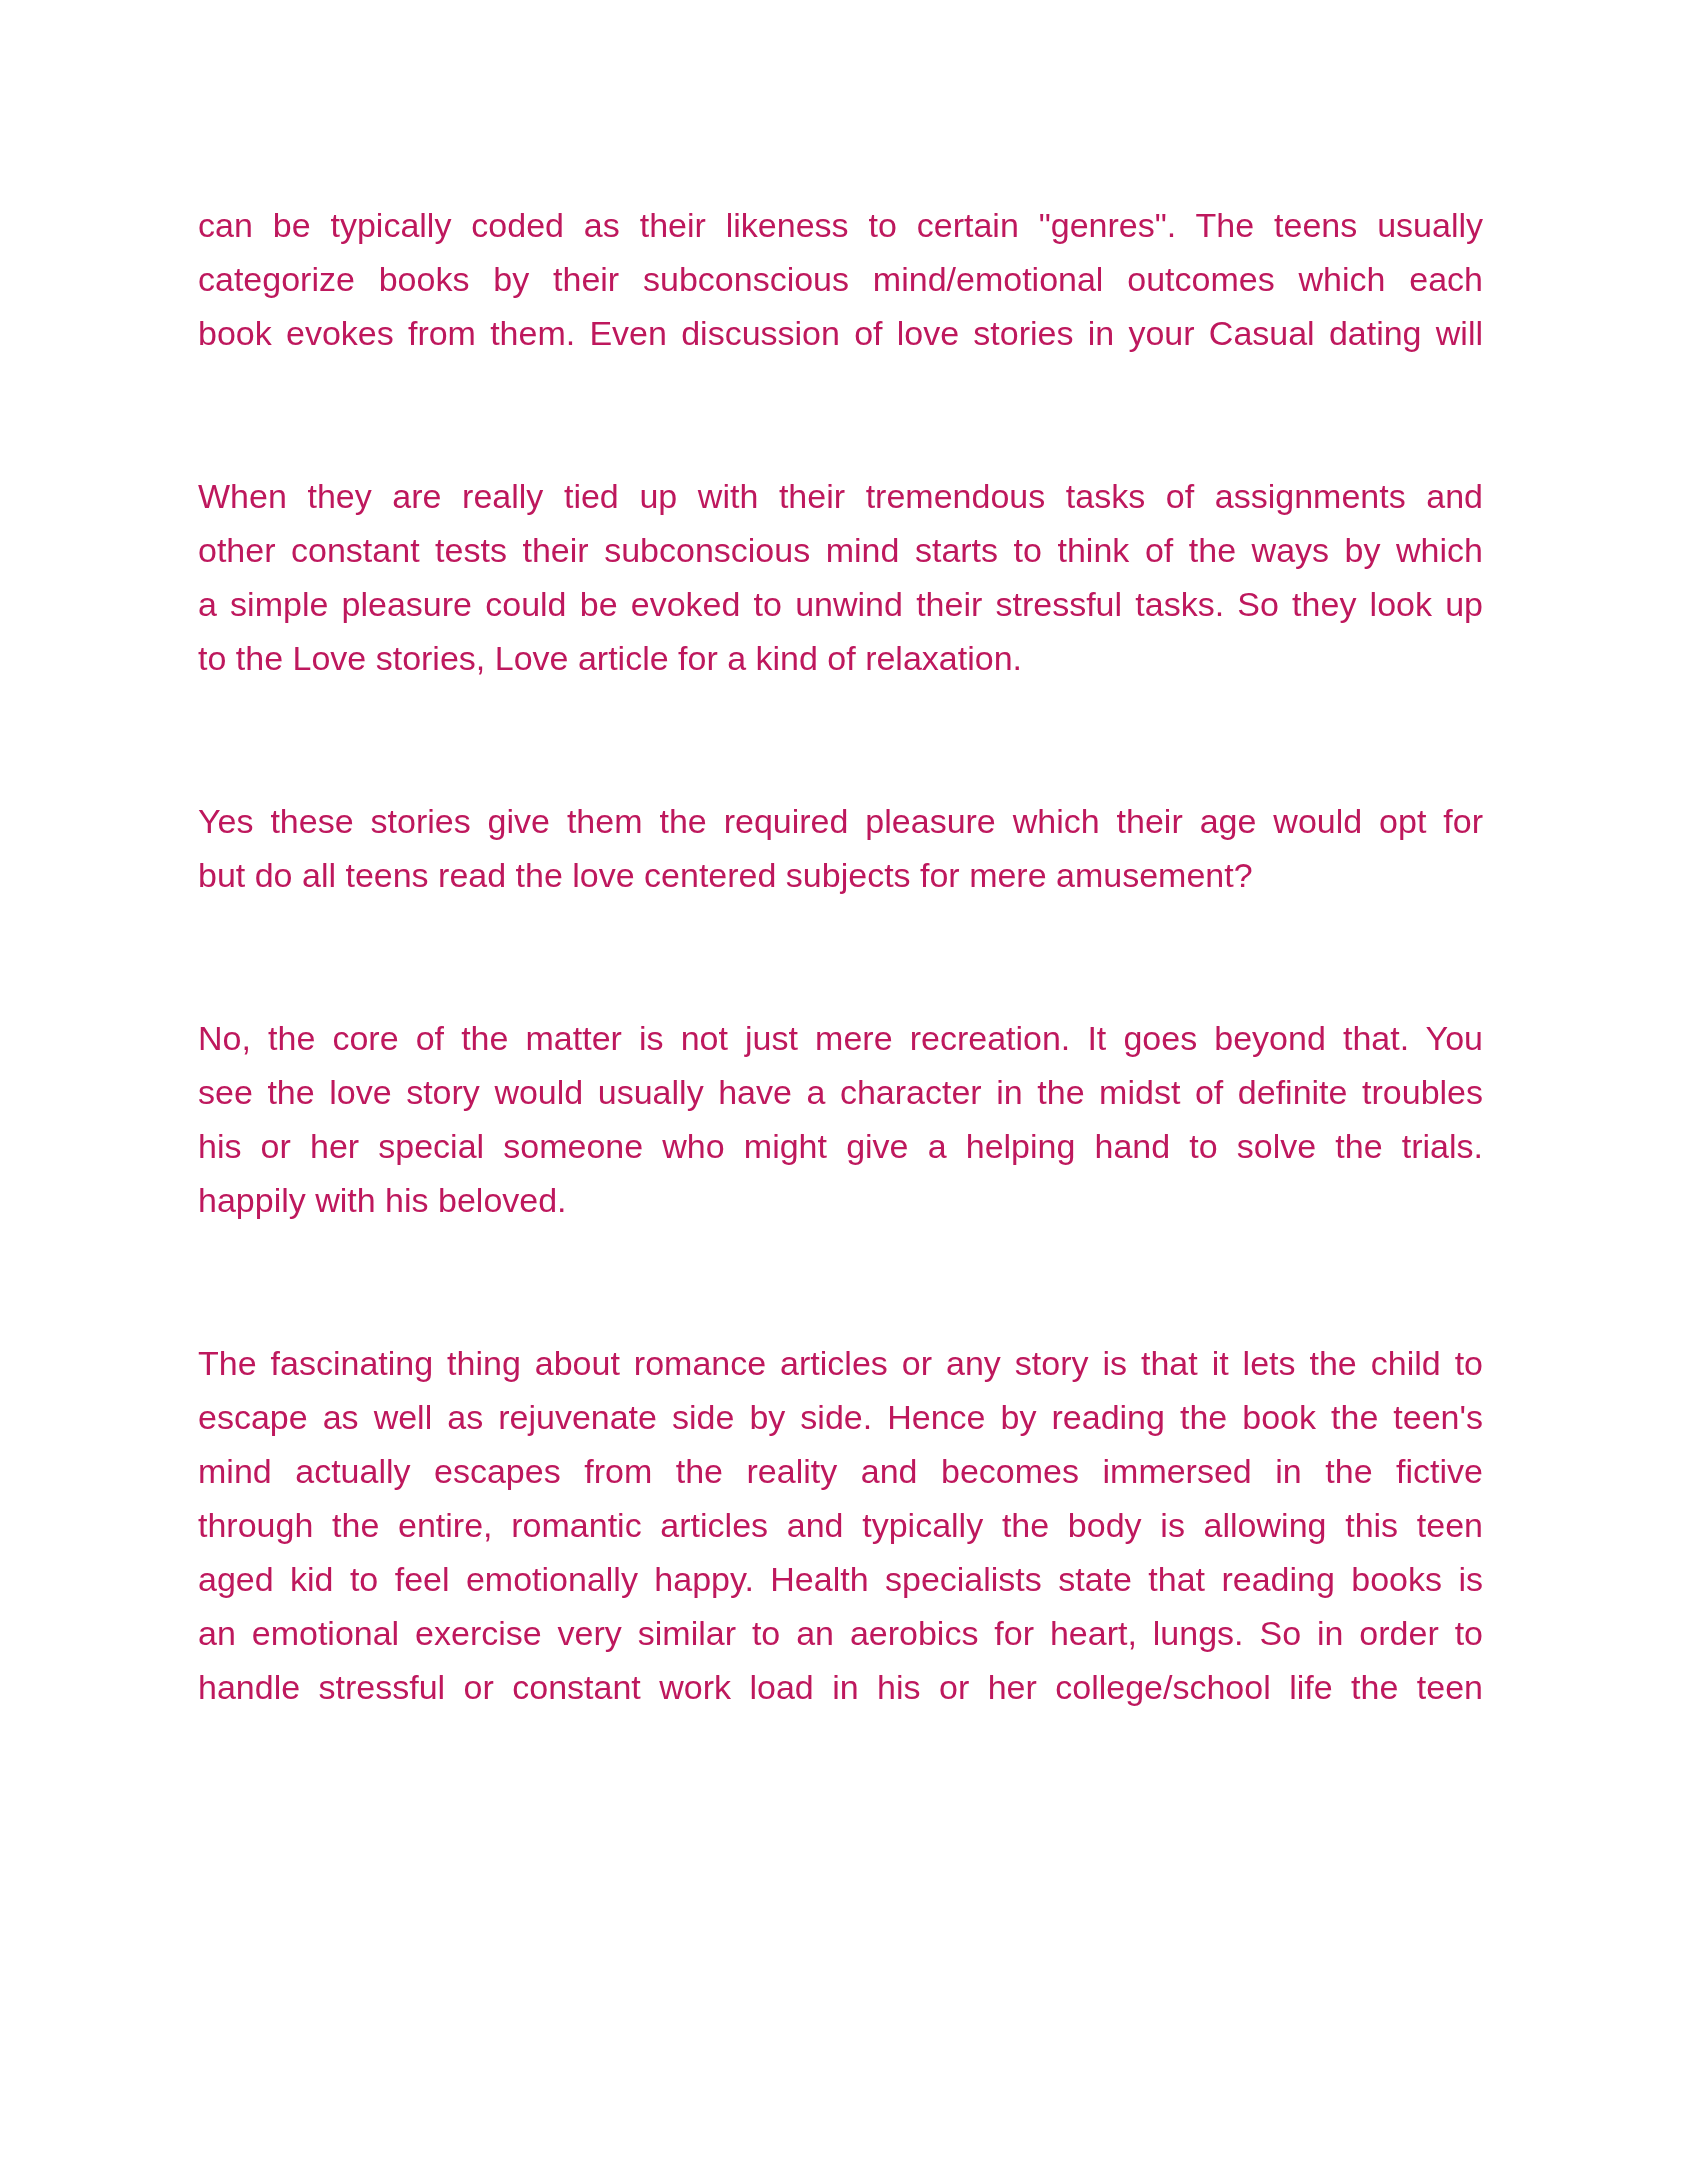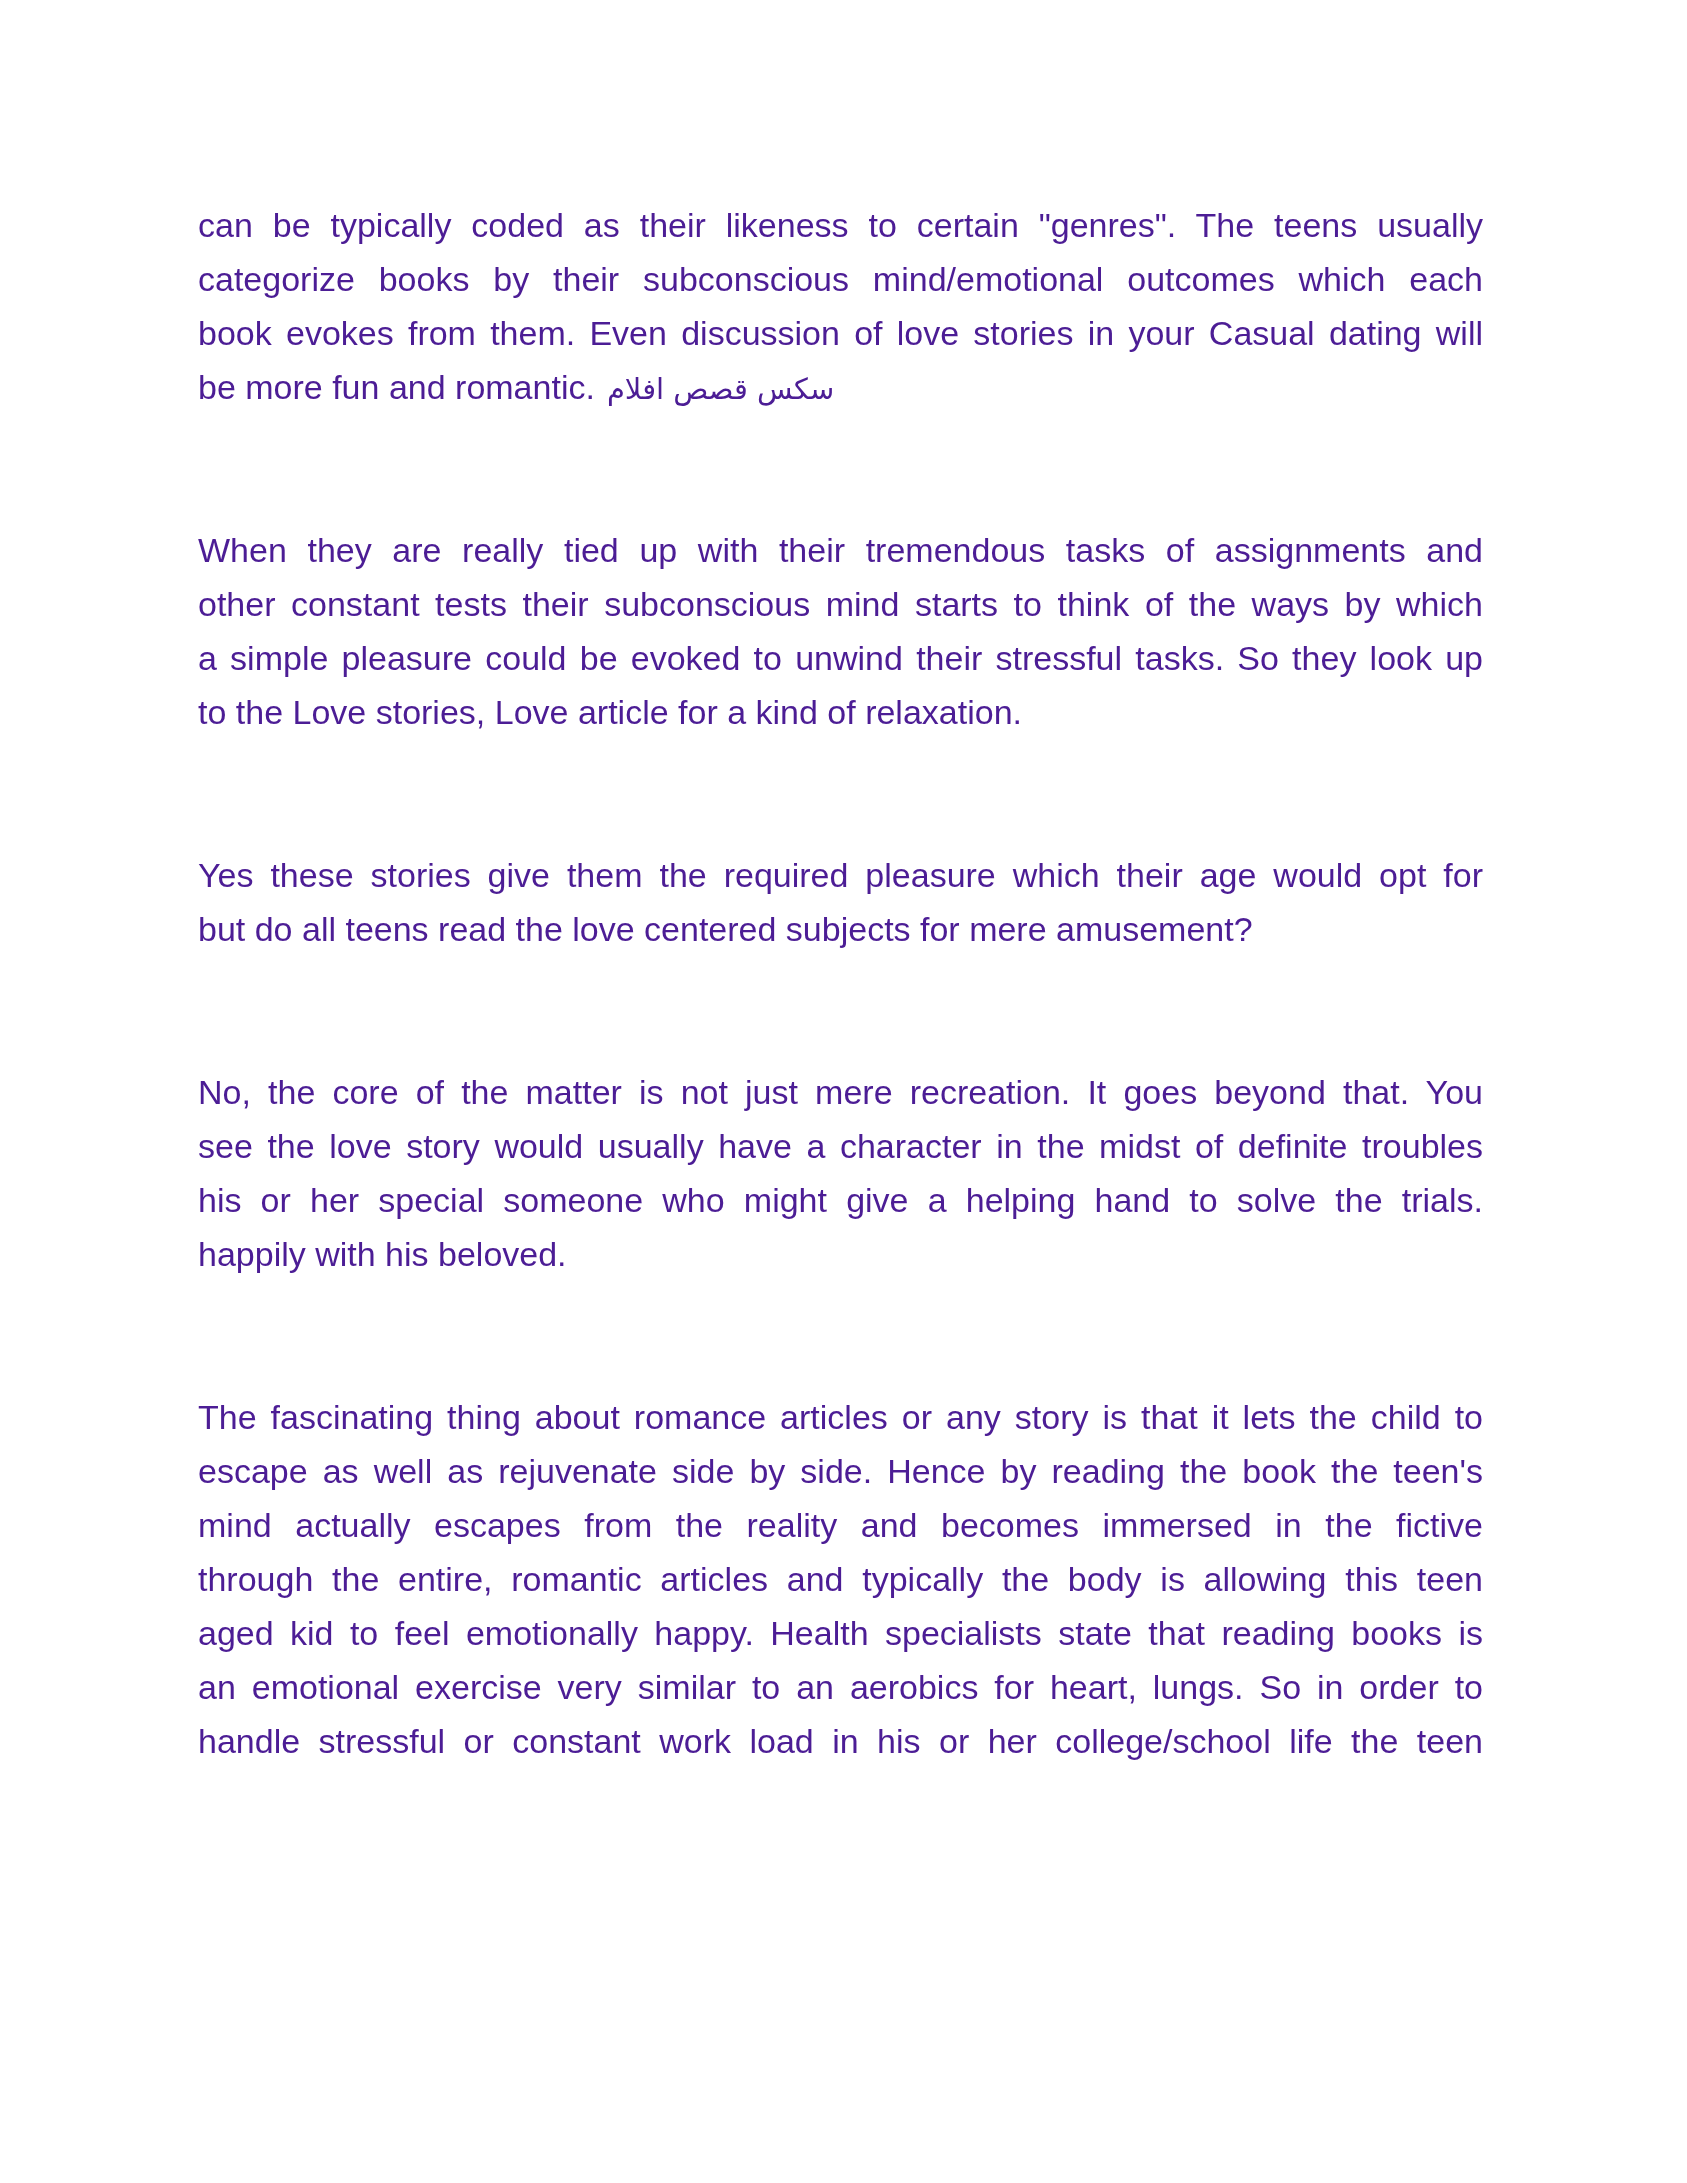--- a/index.html
+++ b/index.html
@@ -22,21 +22,21 @@
       background: #ffffff;
     }
     .content {
       position: absolute;
       left: 198px;
       top: 198px;
       width: 1285px;
       font-family: "Liberation Sans", sans-serif;
       font-size: 34px;
       line-height: 54px;
-      color: #4c1d95;
+      color: #be185d;
     }
     .para {
       margin: 0;
       text-align: justify;
       text-align-last: left;
     }
     .line {
       display: block;
       text-align: justify;
       text-align-last: justify;
@@ -60,21 +60,20 @@
 </head>
 <body>
 
 <div class="page">
   <div class="content">
 
     <div class="para">
       <span class="line">can be typically coded as their likeness to certain "genres". The teens usually</span>
       <span class="line">categorize books by their subconscious mind/emotional outcomes which each</span>
       <span class="line">book evokes from them. Even discussion of love stories in your Casual dating will</span>
-      <span class="line last"><span>be more fun and romantic.</span><span class="arabic" dir="rtl">سكس قصص افلام</span></span>
     </div>
 
     <div class="gap"></div>
 
     <div class="para">
       <span class="line">When they are really tied up with their tremendous tasks of assignments and</span>
       <span class="line">other constant tests their subconscious mind starts to think of the ways by which</span>
       <span class="line">a simple pleasure could be evoked to unwind their stressful tasks. So they look up</span>
       <span class="line last">to the Love stories, Love article for a kind of relaxation.</span>
     </div>

